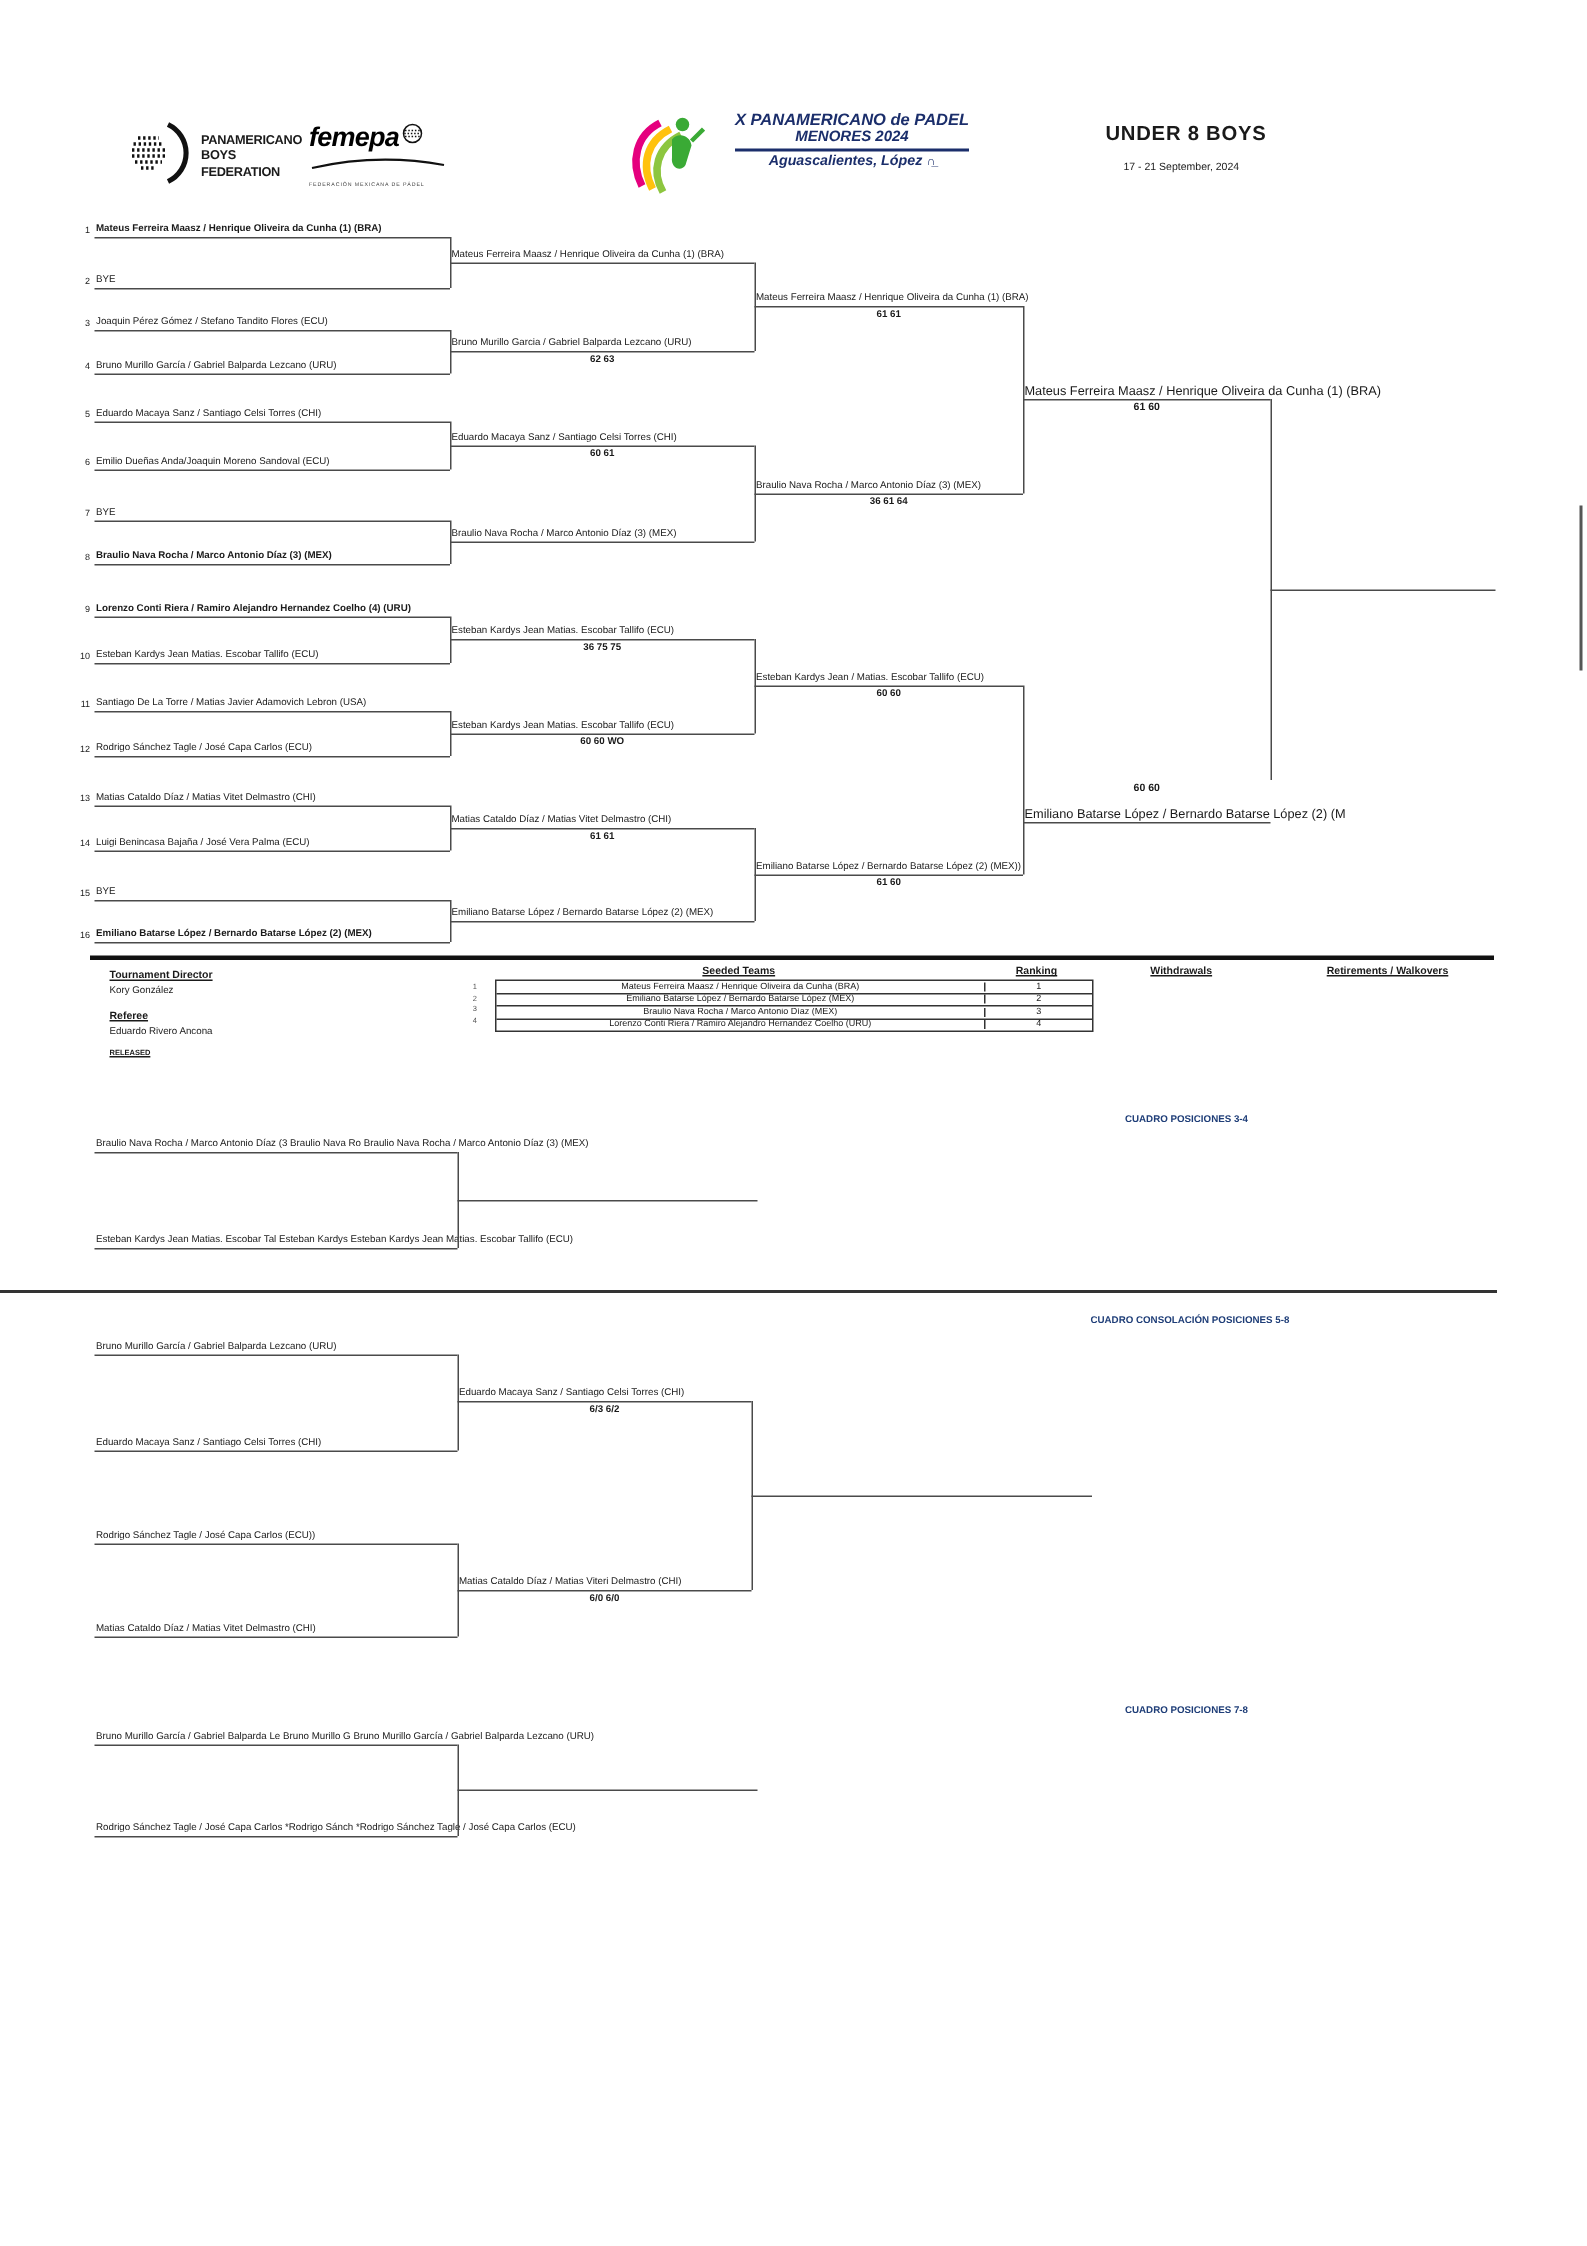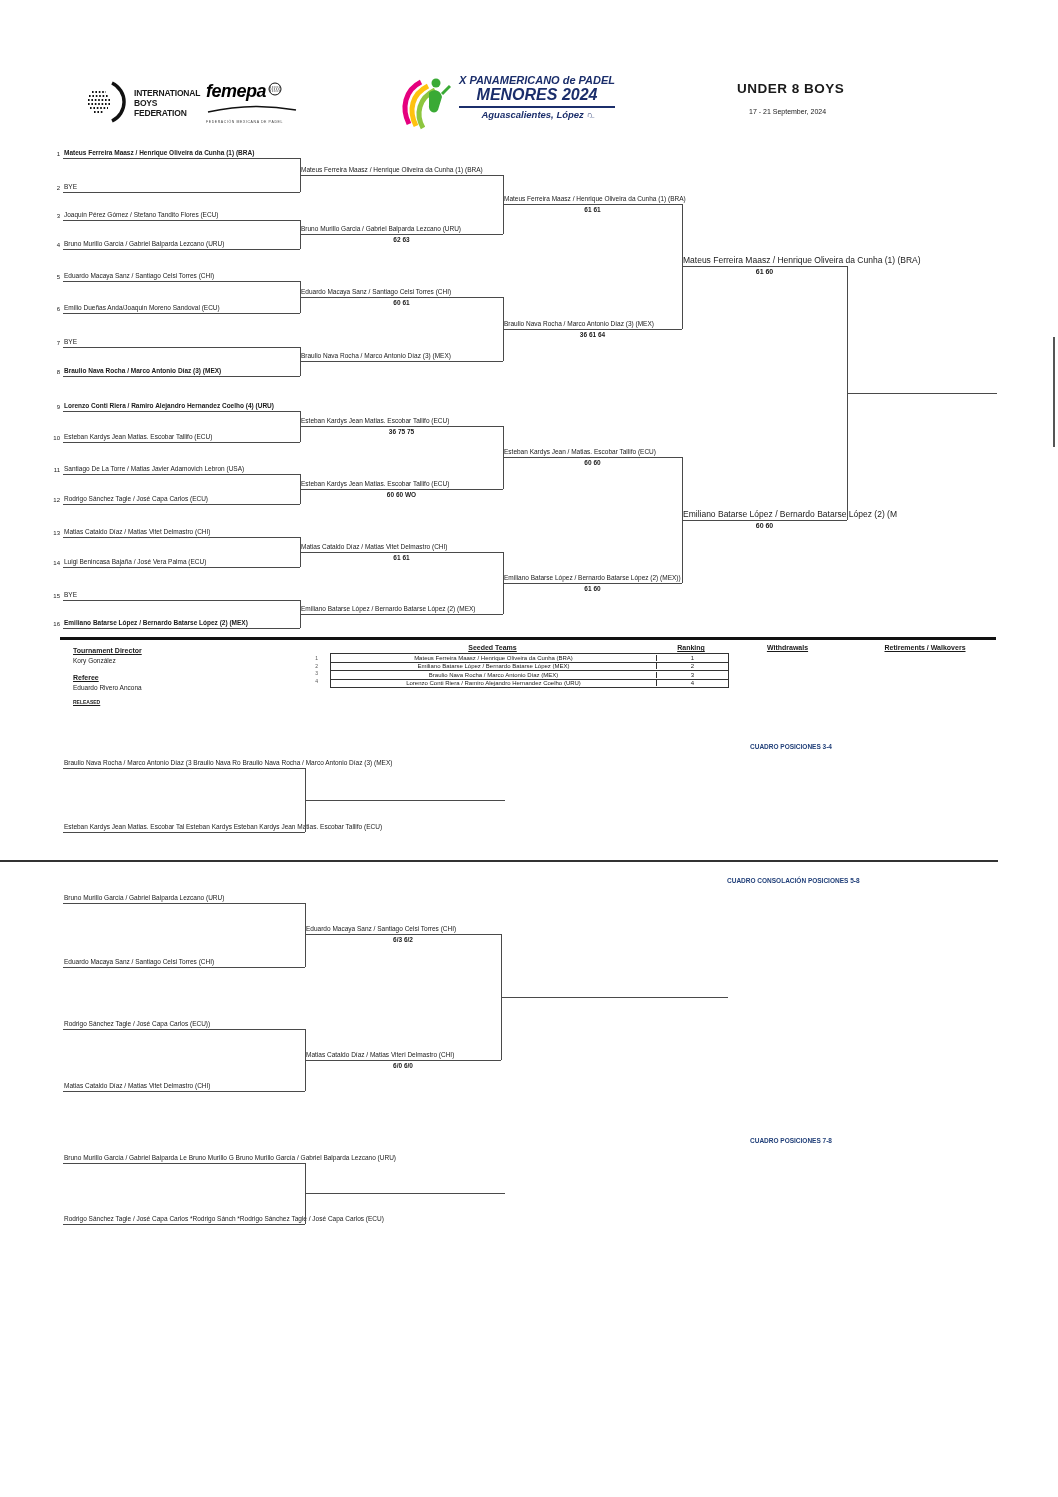--- a/index.html
+++ b/index.html
@@ -15,24 +15,24 @@
   .hdr-label{position:absolute;font-size:7px;font-weight:bold;text-decoration:underline;white-space:nowrap;}
   .plain{position:absolute;font-size:6.5px;white-space:nowrap;}
   .blue-title{position:absolute;font-size:6.5px;font-weight:bold;color:#1f3e78;white-space:nowrap;}
   .divider{position:absolute;background:#111;}
   
   .ipf{position:absolute;left:84px;top:78px;display:flex;align-items:center;gap:6px;}
   .ipf-text{font-size:8.5px;font-weight:bold;line-height:1.2;letter-spacing:-0.2px;}
   .femepa{position:absolute;left:206px;top:82px;width:110px;}
   .femepa-word{font-size:18px;font-weight:bold;font-style:italic;letter-spacing:-0.5px;color:#000;line-height:1;}
   .femepa-tag{font-size:3.5px;letter-spacing:0.6px;color:#444;margin-top:2px;}
-  .eventlogo{position:absolute;left:399px;top:74px;display:flex;gap:8px;}
+  .eventlogo{position:absolute;left:418px;top:74px;display:flex;gap:20px;}
   .ev-text{color:#1b2e6b;font-style:italic;font-weight:bold;text-align:center;}
   .ev-l1{font-size:11px;line-height:1.1;white-space:nowrap;}
-  .ev-l2{font-size:16px;line-height:1.1;}
+  .ev-l2{font-size:10px;line-height:1.1;}
   .ev-banner{border-top:2.5px solid #1b2e6b;margin-top:2px;padding-top:1px;font-size:9.5px;
              display:flex;align-items:center;justify-content:center;gap:3px;}
   .page-title{position:absolute;left:737px;top:81px;font-size:13.5px;font-weight:bold;letter-spacing:0.5px;white-space:nowrap;}
   .page-dates{position:absolute;left:749px;top:108px;font-size:7px;white-space:nowrap;}
   
   .seedtable{position:absolute;left:330px;top:653px;width:397px;border:1px solid #333;}
   .seed-row{display:flex;height:7.5px;border-top:1px solid #333;align-items:center;}
   .seed-row:first-child{border-top:none;}
   .seed-name{flex:1;text-align:center;font-size:6px;line-height:1;white-space:nowrap;overflow:hidden;}
   .seed-rank{width:71px;border-left:1px solid #333;text-align:center;font-size:6px;line-height:1;}
@@ -51,21 +51,21 @@
             <line x1="5" y1="18" x2="25" y2="18"></line>
           <line x1="4" y1="22" x2="26" y2="22"></line>
             <line x1="4" y1="26" x2="26" y2="26"></line>
           <line x1="6" y1="30" x2="24" y2="30"></line>
             <line x1="10" y1="34" x2="20" y2="34"></line>
         </g>
         <path d="M28 5 A 21 21 0 0 1 28 43" stroke="#111" stroke-width="3.4" fill="none"></path>
       </svg>
     </span>
     <div class="ipf-text">
-      <div>INTERNATIONAL</div>
+      <div>PANAMERICANO</div>
       <div>BOYS</div>
       <div>FEDERATION</div>
     </div>
   </div>
 
   <div class="femepa">
     <div style="display:flex;align-items:flex-start;">
       <span class="femepa-word">femepa</span>
       <span style="margin-left:2px;">
         <svg width="14" height="14" viewBox="0 0 14 14">
@@ -236,21 +236,21 @@
   <div class="score" style="left:503px;top:331px;width:179px">36 61 64</div>
   <div class="score" style="left:503px;top:459px;width:179px">60 60</div>
   <div class="score" style="left:503px;top:585px;width:179px">61 60</div>
 
   <div class="v" style="left:682px;top:204px;height:125px"></div>
   <div class="v" style="left:682px;top:457px;height:126px"></div>
 
   <div class="slot big" style="left:682px;top:251px;width:165px">
       <span>Mateus Ferreira Maasz / Henrique Oliveira da Cunha (1) (BRA)</span>
     </div>
-  <div class="slot big" style="left:682px;top:505px;width:165px">
+  <div class="slot big" style="left:682px;top:533px;width:165px">
       <span>Emiliano Batarse López / Bernardo Batarse López (2) (M</span>
     </div>
   <div class="score" style="left:682px;top:268px;width:165px;font-size:7px">61 60</div>
   <div class="score" style="left:682px;top:522px;width:165px;font-size:7px">60 60</div>
 
   <div class="v" style="left:847px;top:266px;height:254px"></div>
   <div class="slot" style="left:847px;top:380px;width:150px"></div>
   <div class="v" style="left:1053px;top:337px;height:110px;width:2px;background:#555"></div>
 
   <div class="divider" style="left:60px;top:637px;width:936px;height:3px"></div>

